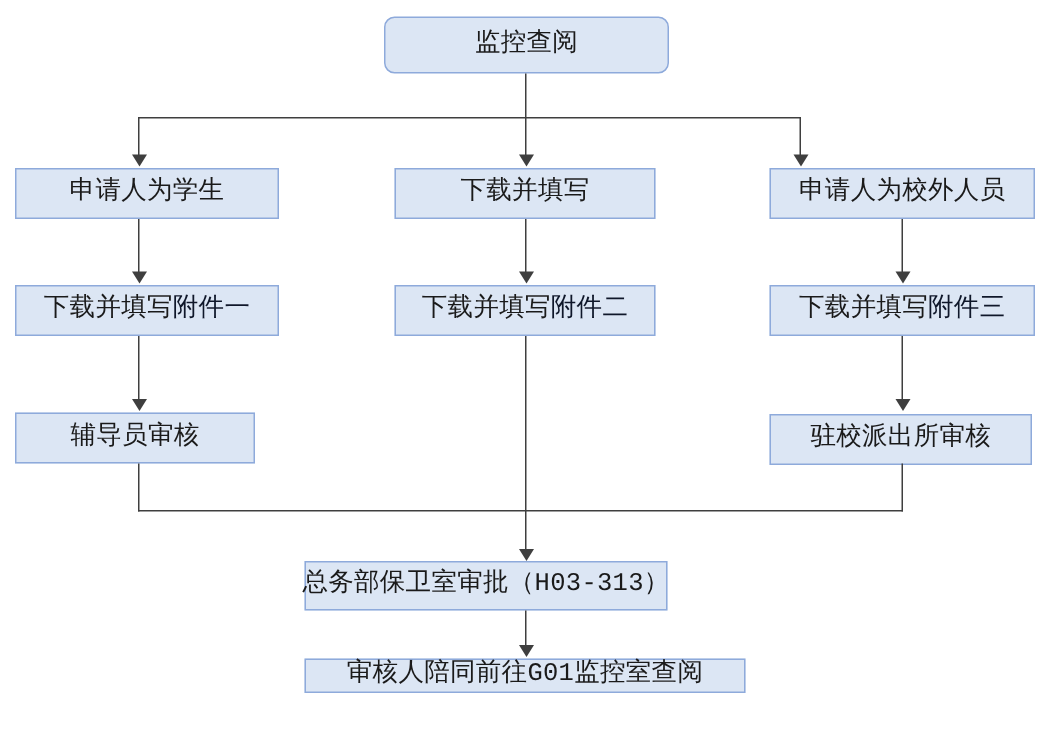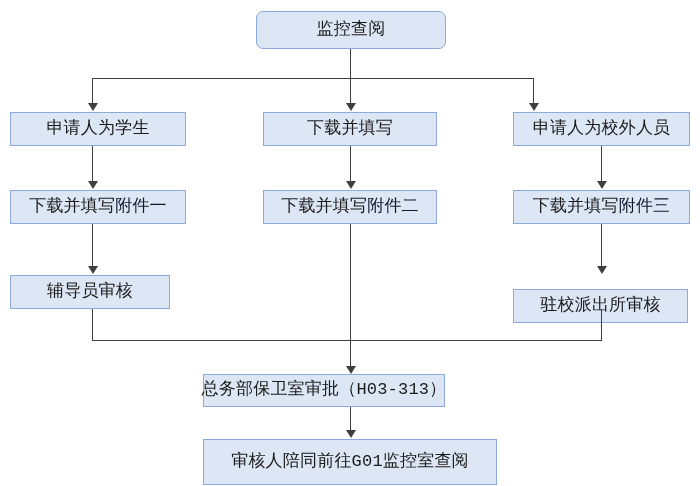--- a/index.html
+++ b/index.html
@@ -103,26 +103,26 @@
 
   <div class="vline" style="left:92px; top:224px; height:43px;"></div>
   <div class="arrowhead" style="left:88px; top:266px;"></div>
   <div class="vline" style="left:601px; top:224px; height:43px;"></div>
   <div class="arrowhead" style="left:597px; top:266px;"></div>
 
   <div class="vline" style="left:350px; top:224px; height:144px;"></div>
   <div class="arrowhead" style="left:346px; top:366px;"></div>
 
   <div class="node" style="left:10px; top:275px; width:160px; height:34px;">辅导员审核</div>
-  <div class="node" style="left:513px; top:289px; width:175px; height:34px;">驻校派出所审核</div>
+  <div class="node" style="left:513px; top:276px; width:175px; height:34px;">驻校派出所审核</div>
 
   <div class="vline" style="left:92px; top:309px; height:32px;"></div>
   <div class="vline" style="left:601px; top:309px; height:32px;"></div>
   <div class="hline" style="left:92px; top:340px; width:510px;"></div>
 
   <div class="node" style="left:203px; top:374px; width:242px; height:33px;">总务部保卫室审批（H03-313）</div>
 
   <div class="vline" style="left:350px; top:407px; height:25px;"></div>
   <div class="arrowhead" style="left:346px; top:430px;"></div>
 
-  <div class="node" style="left:203px; top:439px; width:294px; height:46px;">审核人陪同前往G01监控室查阅</div>
+  <div class="node" style="left:203px; top:439px; width:294px; height:23px;">审核人陪同前往G01监控室查阅</div>
 
 </div>
 
 </body></html>

